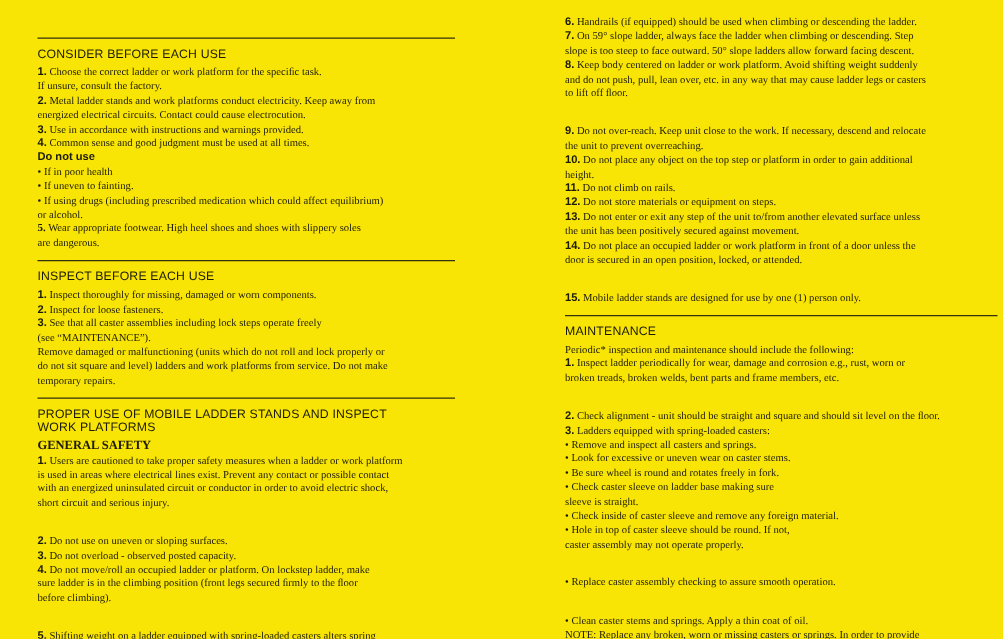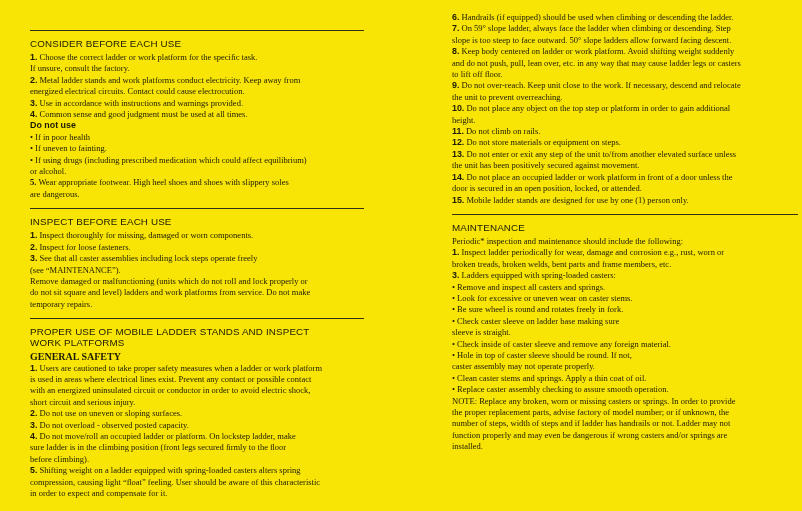--- a/index.html
+++ b/index.html
@@ -38,21 +38,21 @@
     white-space:pre-wrap;
   }
   .num{
     font-family:"Liberation Sans", sans-serif;
     font-weight:bold;font-size:8.9px;
   }
   .num.serif{
     font-family:"Liberation Serif", serif;
     font-size:8.7px;
   }
-  .gap{margin-top:0;}
+  .gap{margin-top:19px;}
 </style>
 </head>
 <body>
 
 <div class="page">
   <div class="col col-left">
       <div class="rule"></div>
       <p class="heading">CONSIDER BEFORE EACH USE</p>
       <p class="item"><b class="num">1.</b> <span>Choose the correct ladder or work platform for the speciﬁc task.
 If unsure, consult the factory.</span></p>
@@ -109,30 +109,31 @@
       <p class="item"><b class="num">13.</b> <span>Do not enter or exit any step of the unit to/from another elevated surface unless
 the unit has been positively secured against movement.</span></p>
       <p class="item"><b class="num">14.</b> <span>Do not place an occupied ladder or work platform in front of a door unless the
 door is secured in an open position, locked, or attended.</span></p>
       <p class="item gap"><b class="num">15.</b> <span>Mobile ladder stands are designed for use by one (1) person only.</span></p>
       <div class="rule"></div>
       <p class="heading">MAINTENANCE</p>
       <p class="para">Periodic* inspection and maintenance should include the following:</p>
       <p class="item"><b class="num">1.</b> <span>Inspect ladder periodically for wear, damage and corrosion e.g., rust, worn or
 broken treads, broken welds, bent parts and frame members, etc.</span></p>
+      <p class="item gap"><b class="num">2.</b> <span>Check alignment - unit should be straight and square and should sit level on the ﬂoor.</span></p>
       <p class="item"><b class="num">3.</b> <span>Ladders equipped with spring-loaded casters:</span></p>
       <p class="bullet">• Remove and inspect all casters and springs.</p>
       <p class="bullet">• Look for excessive or uneven wear on caster stems.</p>
       <p class="bullet">• Be sure wheel is round and rotates freely in fork.</p>
       <p class="bullet">• Check caster sleeve on ladder base making sure
 sleeve is straight.</p>
       <p class="bullet">• Check inside of caster sleeve and remove any foreign material.</p>
       <p class="bullet">• Hole in top of caster sleeve should be round. If not,
 caster assembly may not operate properly.</p>
+      <p class="bullet gap">• Replace caster assembly checking to assure smooth operation.</p>
       <p class="bullet gap">• Clean caster stems and springs. Apply a thin coat of oil.</p>
-      <p class="bullet gap">• Replace caster assembly checking to assure smooth operation.</p>
       <p class="para">NOTE: Replace any broken, worn or missing casters or springs. In order to provide
 the proper replacement parts, advise factory of model number; or if unknown, the
 number of steps, width of steps and if ladder has handrails or not. Ladder may not
 function properly and may even be dangerous if wrong casters and/or springs are
 installed.</p>
     </div>
 </div>
 
 </body></html>

